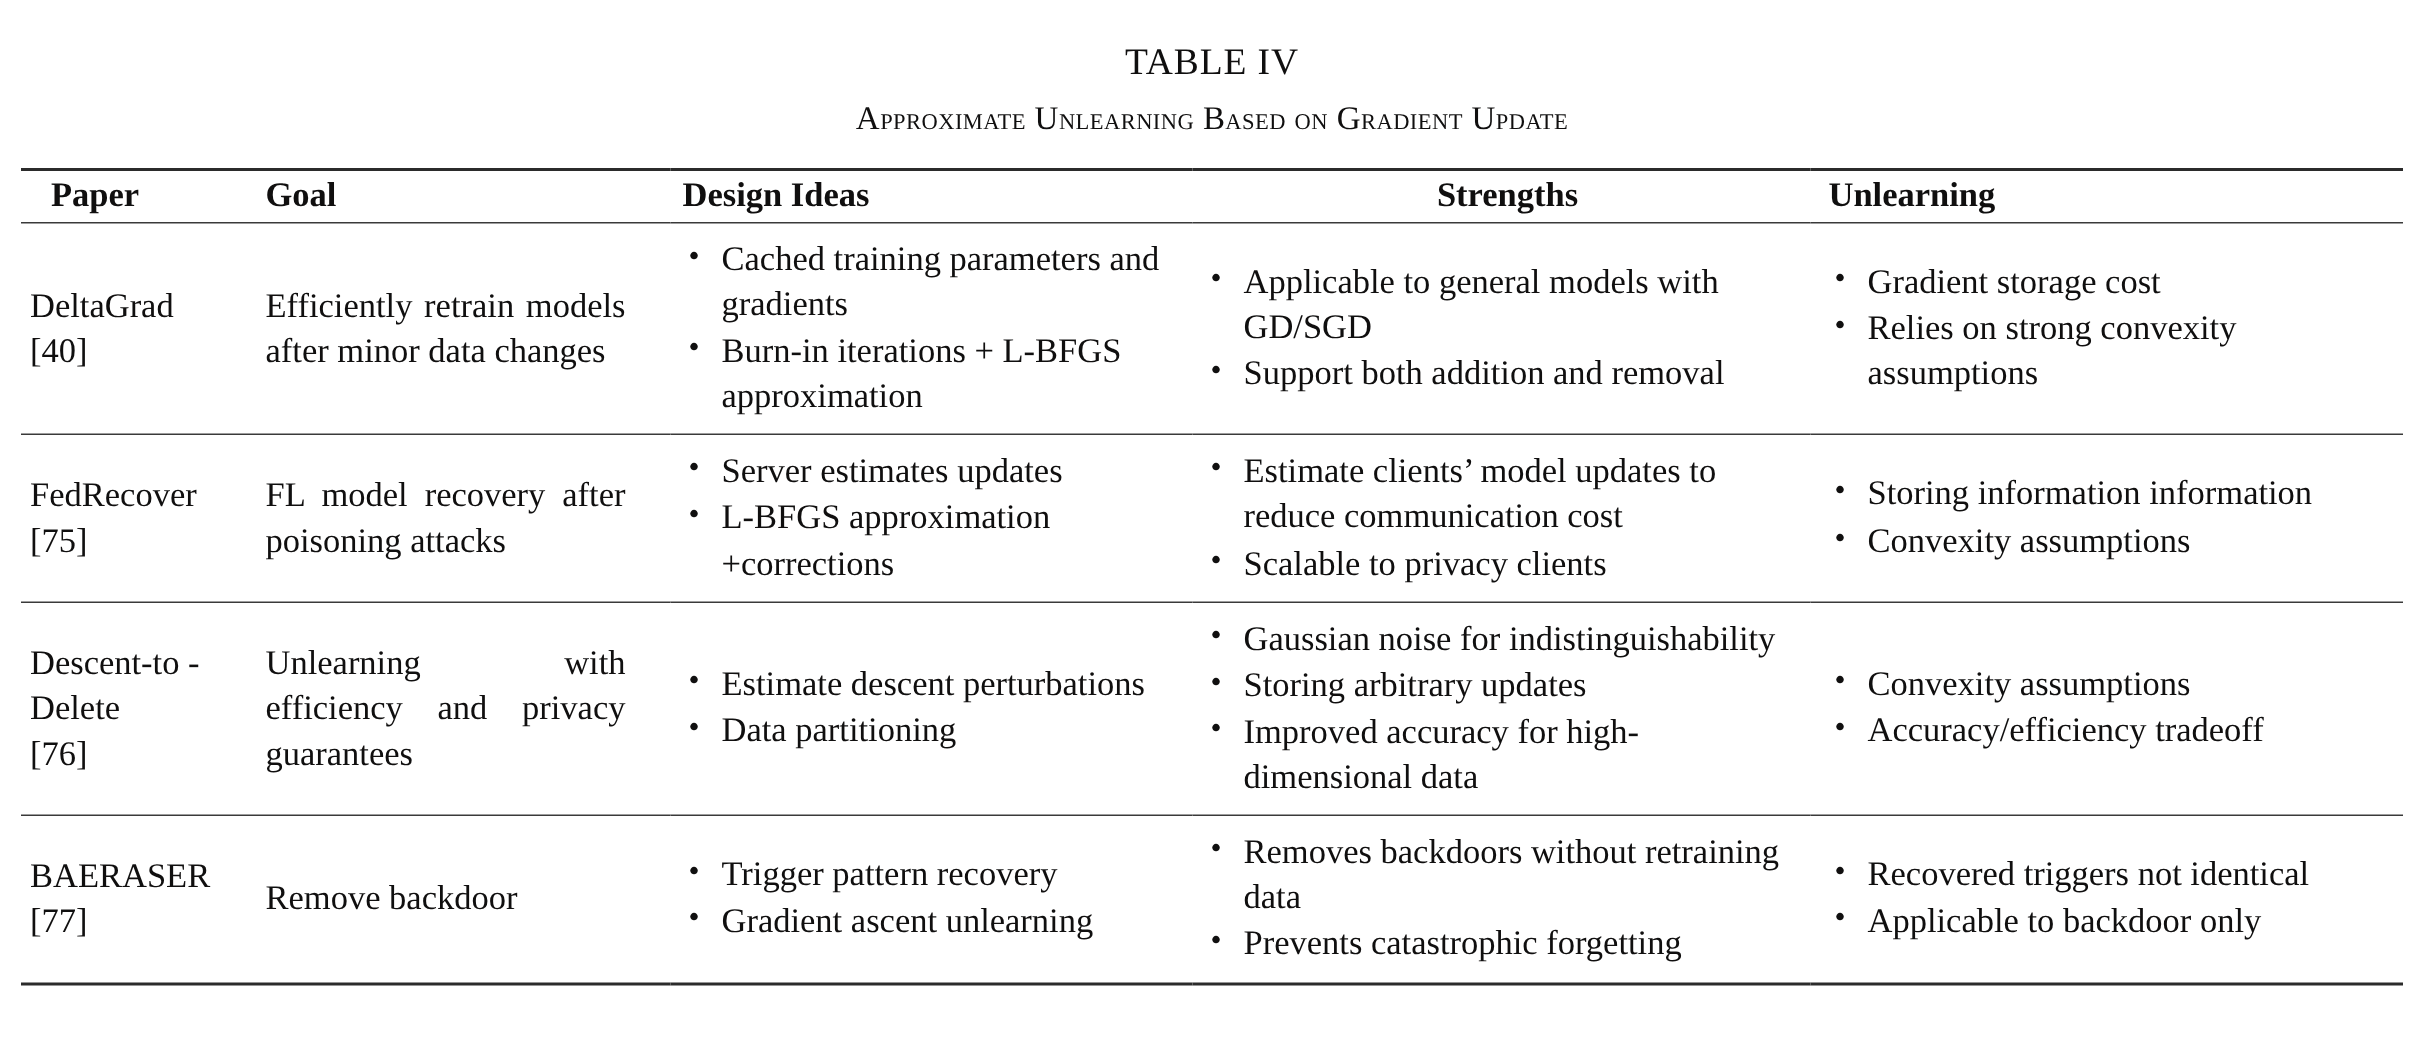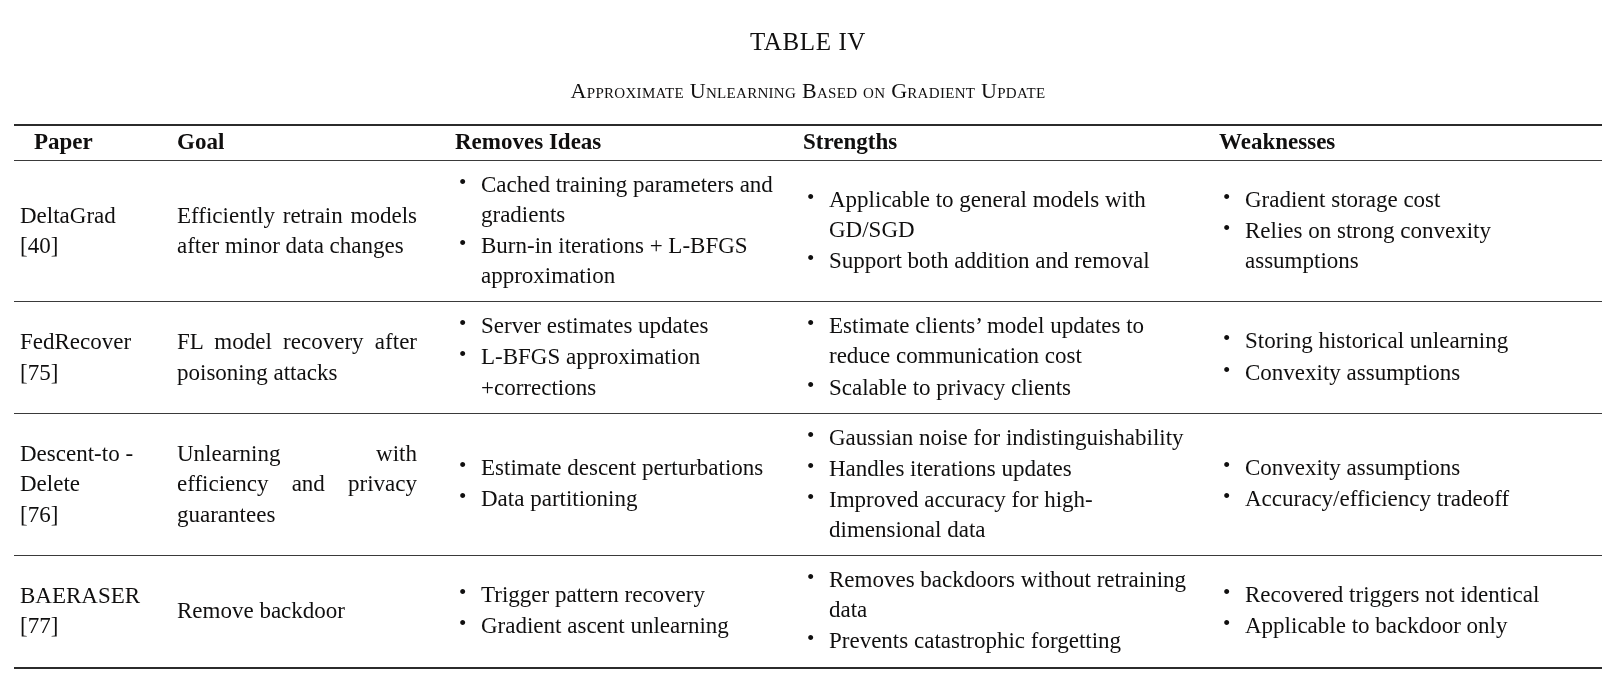--- a/index.html
+++ b/index.html
@@ -28,21 +28,21 @@
     padding-top: 26px;
   }
   .caption-number {
     font-size: 25px;
     letter-spacing: 0.6px;
     line-height: 1.25;
   }
   .caption-title {
     font-size: 22px;
     line-height: 1.3;
-    margin-top: 20px;
+    margin-top: 8px;
     font-variant: small-caps;
     letter-spacing: 0.3px;
   }
 
   
   .table-wrap {
     margin: 0 14px;
     margin-top: 18px;
   }
   table.tbl {
@@ -62,21 +62,21 @@
     text-align: left;
     padding: 3px 0 5px 0;
     vertical-align: bottom;
     white-space: nowrap;
   }
   thead tr.head-row th { border-top: 2.4px solid #2b2b2b; border-bottom: 1.6px solid #3a3a3a; }
 
   th.h-paper      { padding-left: 20px; }
   th.h-goal       { padding-left: 5px; }
   th.h-design     { padding-left: 8px; }
-  th.h-strengths  { padding-left: 8px; }
+  th.h-strengths  { padding-left: 8px; text-align: center; }
   th.h-weaknesses { padding-left: 12px; }
 
   tbody td {
     vertical-align: middle;
     font-size: 23px;
     line-height: 1.31;
     padding: 9px 0;
   }
   tbody tr + tr td { border-top: 1.6px solid #3a3a3a; }
   tbody tr:last-child td { border-bottom: 2.4px solid #2b2b2b; }
@@ -139,23 +139,23 @@
         <col class="c-paper">
           <col class="c-goal">
           <col class="c-design">
         <col class="c-strengths">
           <col class="c-weaknesses">
       </colgroup>
       <thead>
         <tr class="head-row">
           <th class="h-paper">Paper</th>
           <th class="h-goal">Goal</th>
-          <th class="h-design">Removes Ideas</th>
+          <th class="h-design">Design Ideas</th>
           <th class="h-strengths">Strengths</th>
-          <th class="h-weaknesses">Weaknesses</th>
+          <th class="h-weaknesses">Unlearning</th>
         </tr>
       </thead>
       <tbody id="tbody">
           <tr>
             <td class="paper-cell">
               <span class="paper-name">DeltaGrad</span>
               <span class="paper-ref">[40]</span>
             </td>
             <td class="goal-cell">Efficiently retrain models after minor data changes</td>
             <td class="list-cell c-design-cell">
@@ -190,41 +190,41 @@
               </ul>
             </td>
             <td class="list-cell c-strengths-cell">
               <ul class="bullets">
                 <li>Estimate clients’ model updates to reduce communication cost</li>
                 <li>Scalable to privacy clients</li>
               </ul>
             </td>
             <td class="list-cell c-weak-cell">
               <ul class="bullets">
-                <li>Storing historical unlearning</li>
+                <li>Storing information information</li>
                 <li>Convexity assumptions</li>
               </ul>
             </td>
           </tr>
           <tr>
             <td class="paper-cell">
               <span class="paper-name">Descent-to -Delete</span>
               <span class="paper-ref">[76]</span>
             </td>
             <td class="goal-cell">Unlearning with efficiency and privacy guarantees</td>
             <td class="list-cell c-design-cell">
               <ul class="bullets">
                 <li>Estimate descent perturbations</li>
                 <li>Data partitioning</li>
               </ul>
             </td>
             <td class="list-cell c-strengths-cell">
               <ul class="bullets">
                 <li>Gaussian noise for indistinguishability</li>
-                <li>Handles iterations updates</li>
+                <li>Storing arbitrary updates</li>
                 <li>Improved accuracy for high-dimensional data</li>
               </ul>
             </td>
             <td class="list-cell c-weak-cell">
               <ul class="bullets">
                 <li>Convexity assumptions</li>
                 <li>Accuracy/efficiency tradeoff</li>
               </ul>
             </td>
           </tr>

